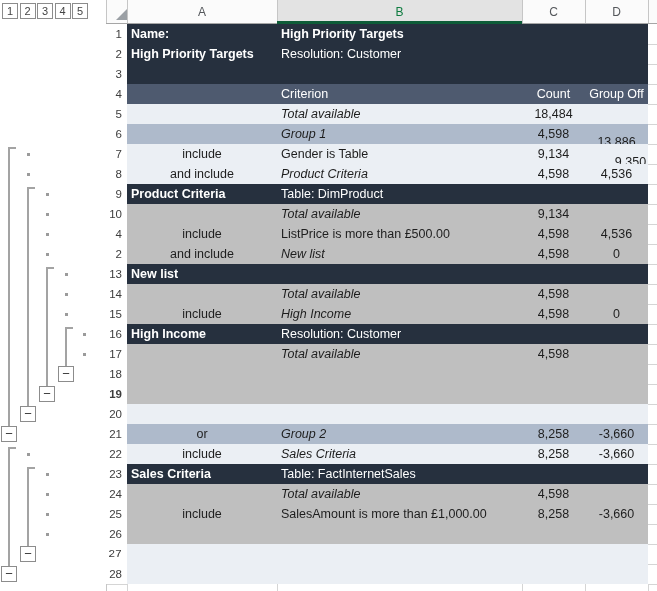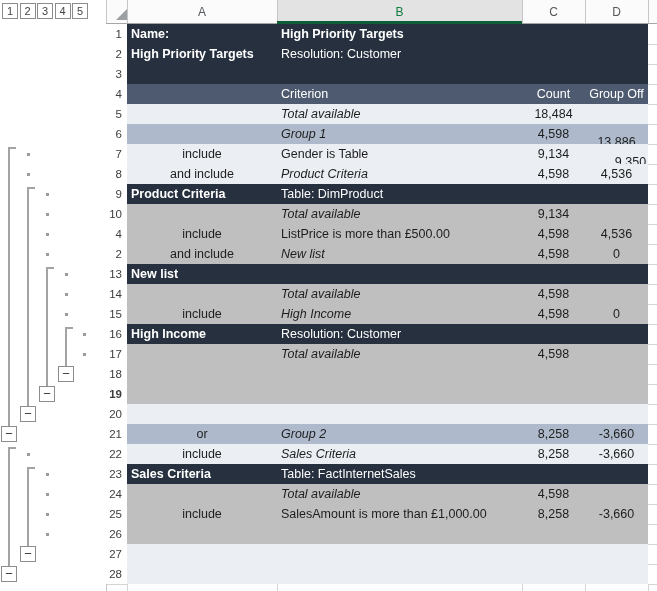--- a/index.html
+++ b/index.html
@@ -209,21 +209,21 @@
     <div class="rowhdr abs" style="top: 344px;">17</div>
     <div class="rowhdr abs" style="top: 364px;">18</div>
     <div class="rowhdr abs" style="top: 384px; font-weight: bold;">19</div>
     <div class="rowhdr abs" style="top: 404px;">20</div>
     <div class="rowhdr abs" style="top: 424px;">21</div>
     <div class="rowhdr abs" style="top: 444px;">22</div>
     <div class="rowhdr abs" style="top: 464px;">23</div>
     <div class="rowhdr abs" style="top: 484px;">24</div>
     <div class="rowhdr abs" style="top: 504px;">25</div>
     <div class="rowhdr abs" style="top: 524px;">26</div>
-    <div class="rowhdr abs" style="top: 544px;">27</div>
+    <div class="rowhdr abs" style="top: 544px; font-family: Liberation Mono, monospace;">27</div>
     <div class="rowhdr abs" style="top: 564px;">28</div>
     <div class="abs" style="left: 106px; top: 0px; width: 551px; height: 24px; background: rgb(251, 251, 251);"></div>
     <div class="abs" style="left: 106px; top: 0px; width: 21px; height: 24px; background: rgb(251, 251, 251);"></div>
     <div class="tri" style="left: 116px; top: 9px;"></div>
     <div class="colhdr" style="left: 127px; width: 150px;">A</div>
     <div class="colhdr sel" style="left: 277px; width: 245px;">B</div>
     <div class="colhdr" style="left: 522px; width: 63px;">C</div>
     <div class="colhdr" style="left: 585px; width: 63px;">D</div>
     <div class="abs" style="left: 648px; top: 0px; width: 9px; height: 24px; background: rgb(251, 251, 251);"></div>
     <div class="glv" style="left: 106px; top: 0px; width: 1px; height: 24px;"></div>

